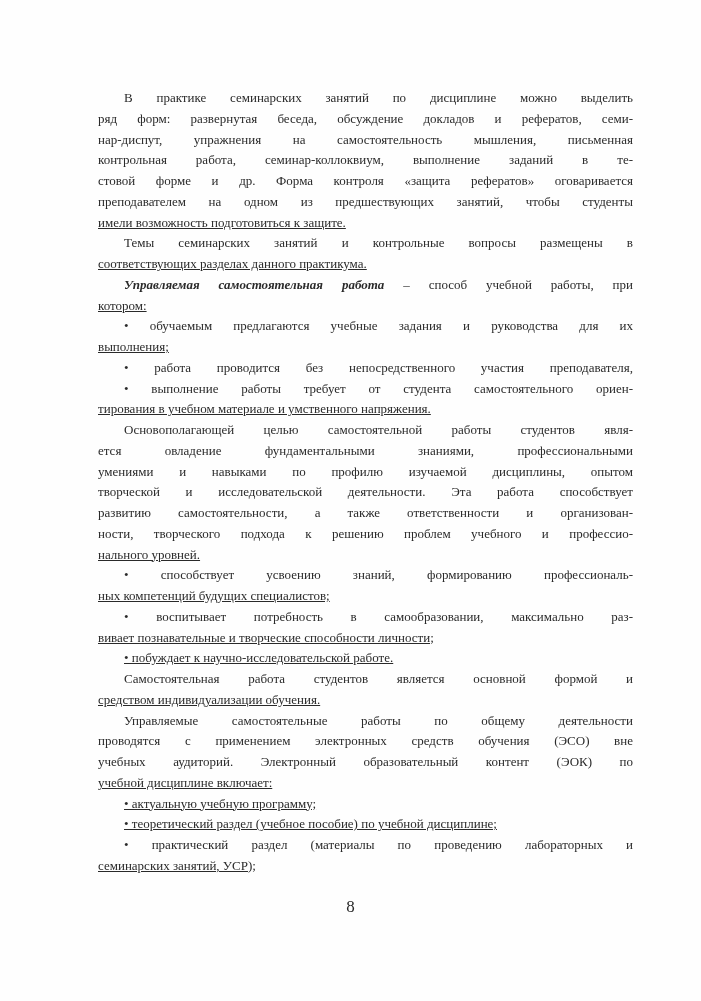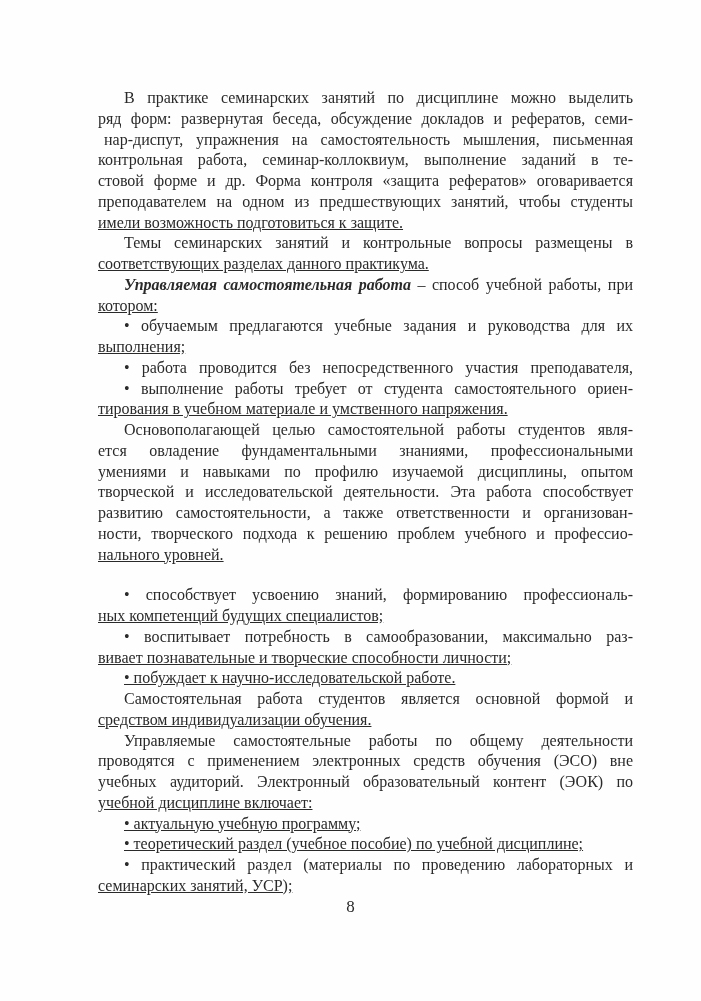--- a/index.html
+++ b/index.html
@@ -3,21 +3,21 @@
 <meta charset="utf-8">
 <style>
   html, body { margin: 0; padding: 0; background: #ffffff; }
   body { width: 701px; height: 1001px; position: relative; overflow: hidden; }
   .page {
     position: absolute; left: 0; top: 0; width: 701px; height: 1001px; background: #fefefe;
   }
   .text-block {
     position: absolute; left: 98px; top: 88px; width: 535px;
     font-family: "Liberation Serif", "DejaVu Serif", serif;
-    font-size: 16px; line-height: 20.75px; color: #2a2a2a;
+    font-size: 13px; line-height: 20.75px; color: #2a2a2a;
   }
   .line {
     display: block; height: 20.75px; white-space: nowrap;
     text-align: justify; text-align-last: justify;
     overflow: hidden;
   }
   .line.last { text-align-last: left; text-decoration: underline; }
   .line.indent { padding-left: 26px; }
   .bi { font-weight: bold; font-style: italic; }
   .page-number {
@@ -25,42 +25,42 @@
     font-family: "Liberation Serif", "DejaVu Serif", serif; font-size: 17px; color: #2a2a2a;
   }
 </style>
 </head>
 <body>
 
 <div class="page">
   <div class="text-block" id="text-block">
       <div class="line indent" style="white-space: normal; height: 20.75px;"><span>В практике семинарских занятий по дисциплине можно выделить</span></div>
       <div class="line" style="white-space: normal; height: 20.75px;"><span>ряд форм: развернутая беседа, обсуждение докладов и рефератов, семи-</span></div>
-      <div class="line" style="white-space: normal; height: 20.75px; margin-left: 6px;"><span>нар-диспут, упражнения на самостоятельность мышления, письменная</span></div>
+      <div class="line" style="white-space: normal; height: 20.75px;"><span>нар-диспут, упражнения на самостоятельность мышления, письменная</span></div>
       <div class="line" style="white-space: normal; height: 20.75px;"><span>контрольная работа, семинар-коллоквиум, выполнение заданий в те-</span></div>
       <div class="line" style="white-space: normal; height: 20.75px;"><span>стовой форме и др. Форма контроля «защита рефератов» оговаривается</span></div>
       <div class="line" style="white-space: normal; height: 20.75px;"><span>преподавателем на одном из предшествующих занятий, чтобы студенты</span></div>
       <div class="line last"><span>имели возможность подготовиться к защите.</span></div>
       <div class="line indent" style="white-space: normal; height: 20.75px;"><span>Темы семинарских занятий и контрольные вопросы размещены в</span></div>
       <div class="line last"><span>соответствующих разделах данного практикума.</span></div>
       <div class="line indent" style="white-space: normal; height: 20.75px;"><span class="bi">Управляемая самостоятельная работа</span><span> – способ учебной работы, при</span></div>
       <div class="line last"><span>котором:</span></div>
       <div class="line indent" style="white-space: normal; height: 20.75px;"><span>• обучаемым предлагаются учебные задания и руководства для их</span></div>
       <div class="line last"><span>выполнения;</span></div>
       <div class="line indent" style="white-space: normal; height: 20.75px;"><span>• работа проводится без непосредственного участия преподавателя,</span></div>
       <div class="line indent" style="white-space: normal; height: 20.75px;"><span>• выполнение работы требует от студента самостоятельного ориен-</span></div>
       <div class="line last"><span>тирования в учебном материале и умственного напряжения.</span></div>
       <div class="line indent" style="white-space: normal; height: 20.75px;"><span>Основополагающей целью самостоятельной работы студентов явля-</span></div>
       <div class="line" style="white-space: normal; height: 20.75px;"><span>ется овладение фундаментальными знаниями, профессиональными</span></div>
       <div class="line" style="white-space: normal; height: 20.75px;"><span>умениями и навыками по профилю изучаемой дисциплины, опытом</span></div>
       <div class="line" style="white-space: normal; height: 20.75px;"><span>творческой и исследовательской деятельности. Эта работа способствует</span></div>
       <div class="line" style="white-space: normal; height: 20.75px;"><span>развитию самостоятельности, а также ответственности и организован-</span></div>
       <div class="line" style="white-space: normal; height: 20.75px;"><span>ности, творческого подхода к решению проблем учебного и профессио-</span></div>
       <div class="line last"><span>нального уровней.</span></div>
-      <div class="line indent" style="white-space: normal; height: 20.75px; margin-top: 20px;"><span>• способствует усвоению знаний, формированию профессиональ-</span></div>
+      <div class="line indent" style="white-space: normal; height: 20.75px;"><span>• способствует усвоению знаний, формированию профессиональ-</span></div>
       <div class="line last"><span>ных компетенций будущих специалистов;</span></div>
       <div class="line indent" style="white-space: normal; height: 20.75px;"><span>• воспитывает потребность в самообразовании, максимально раз-</span></div>
       <div class="line last"><span>вивает познавательные и творческие способности личности;</span></div>
       <div class="line indent last"><span>• побуждает к научно-исследовательской работе.</span></div>
       <div class="line indent" style="white-space: normal; height: 20.75px;"><span>Самостоятельная работа студентов является основной формой и</span></div>
       <div class="line last"><span>средством индивидуализации обучения.</span></div>
       <div class="line indent" style="white-space: normal; height: 20.75px;"><span>Управляемые самостоятельные работы по общему деятельности</span></div>
       <div class="line" style="white-space: normal; height: 20.75px;"><span>проводятся с применением электронных средств обучения (ЭСО) вне</span></div>
       <div class="line" style="white-space: normal; height: 20.75px;"><span>учебных аудиторий. Электронный образовательный контент (ЭОК) по</span></div>
       <div class="line last"><span>учебной дисциплине включает:</span></div>

